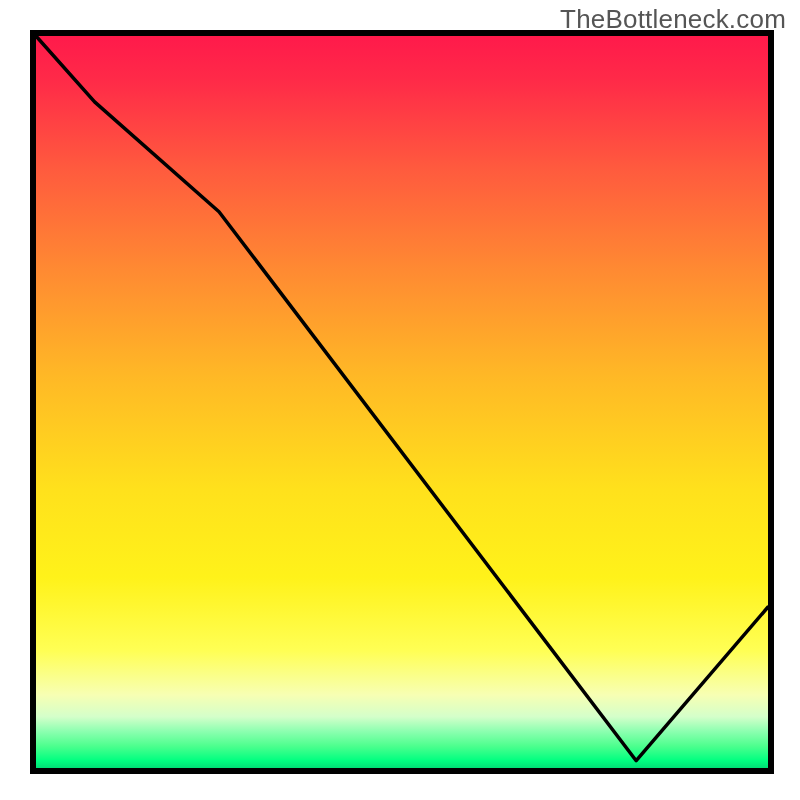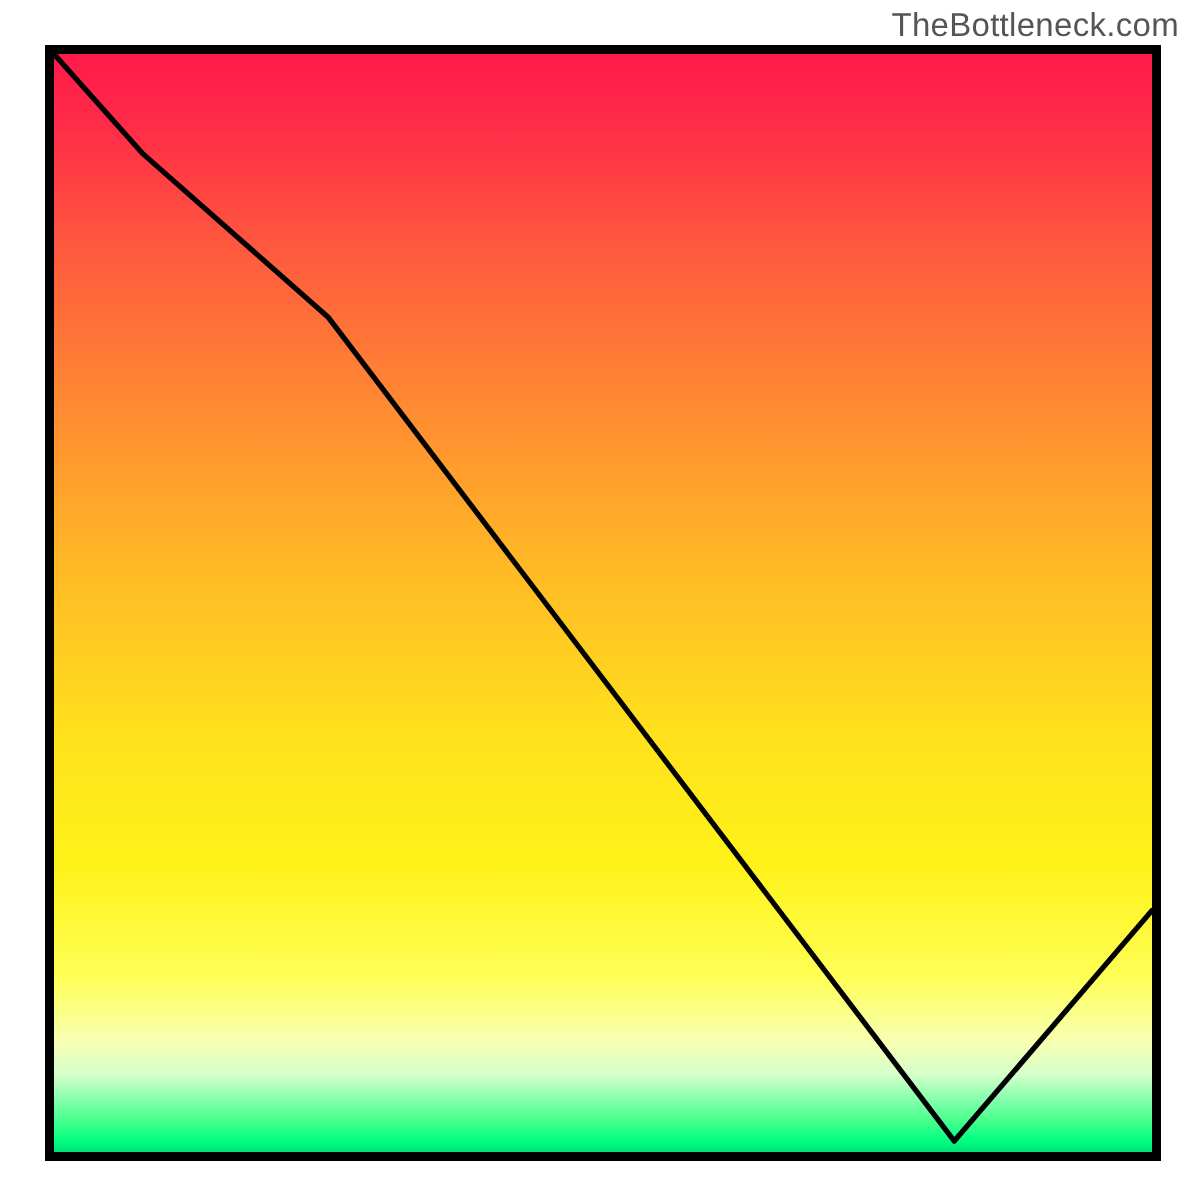--- a/index.html
+++ b/index.html
@@ -14,21 +14,21 @@
   .stage {
     position: relative;
     width: 800px;
     height: 800px;
   }
   .watermark {
     position: absolute;
     top: 4px;
     right: 14px;
     color: #555;
-    font-size: 22px;
+    font-size: 26px;
     font-family: Arial, sans-serif;
     letter-spacing: 0.2px;
     z-index: 10;
   }
   .plot {
     position: absolute;
     left: 30px;
     top: 30px;
     width: 744px;
     height: 744px;

